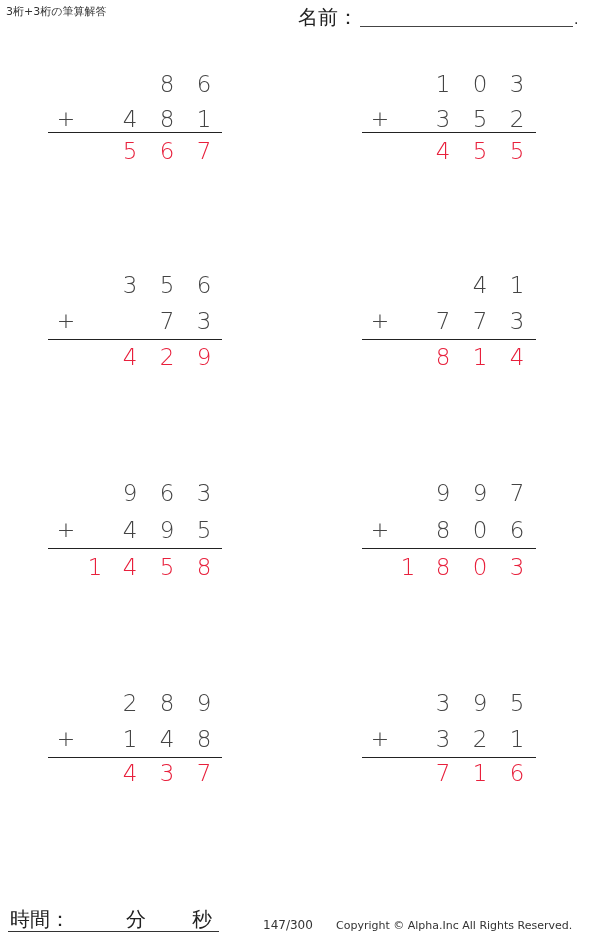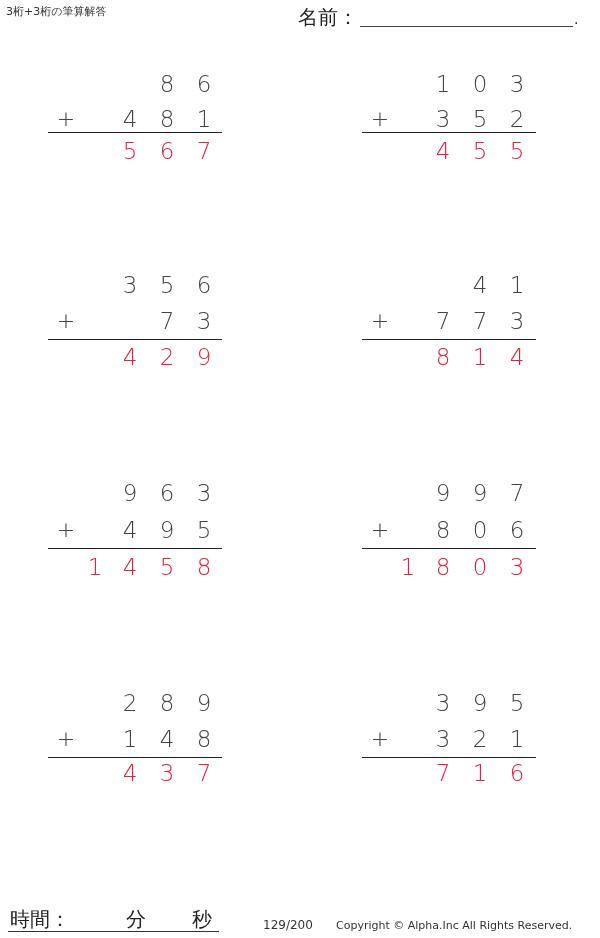--- a/index.html
+++ b/index.html
@@ -156,14 +156,14 @@
       <div class="digit ans" style="left: 505px; top: 760px;">6</div>
       <div class="plus" style="left: 368px; top: 726px;">+</div>
       <div class="rule" style="left: 362px; width: 174px; top: 757px;"></div>
     </div>
   </div>
 
 <div class="time-label">時間：</div>
 <div class="time-min">分</div>
 <div class="time-sec">秒</div>
 <div class="time-line"></div>
-<div class="page-num">129/200</div>
+<div class="page-num">147/300</div>
 <div class="copyright">Copyright © Alpha.Inc All Rights Reserved.</div>
 
 </body></html>

